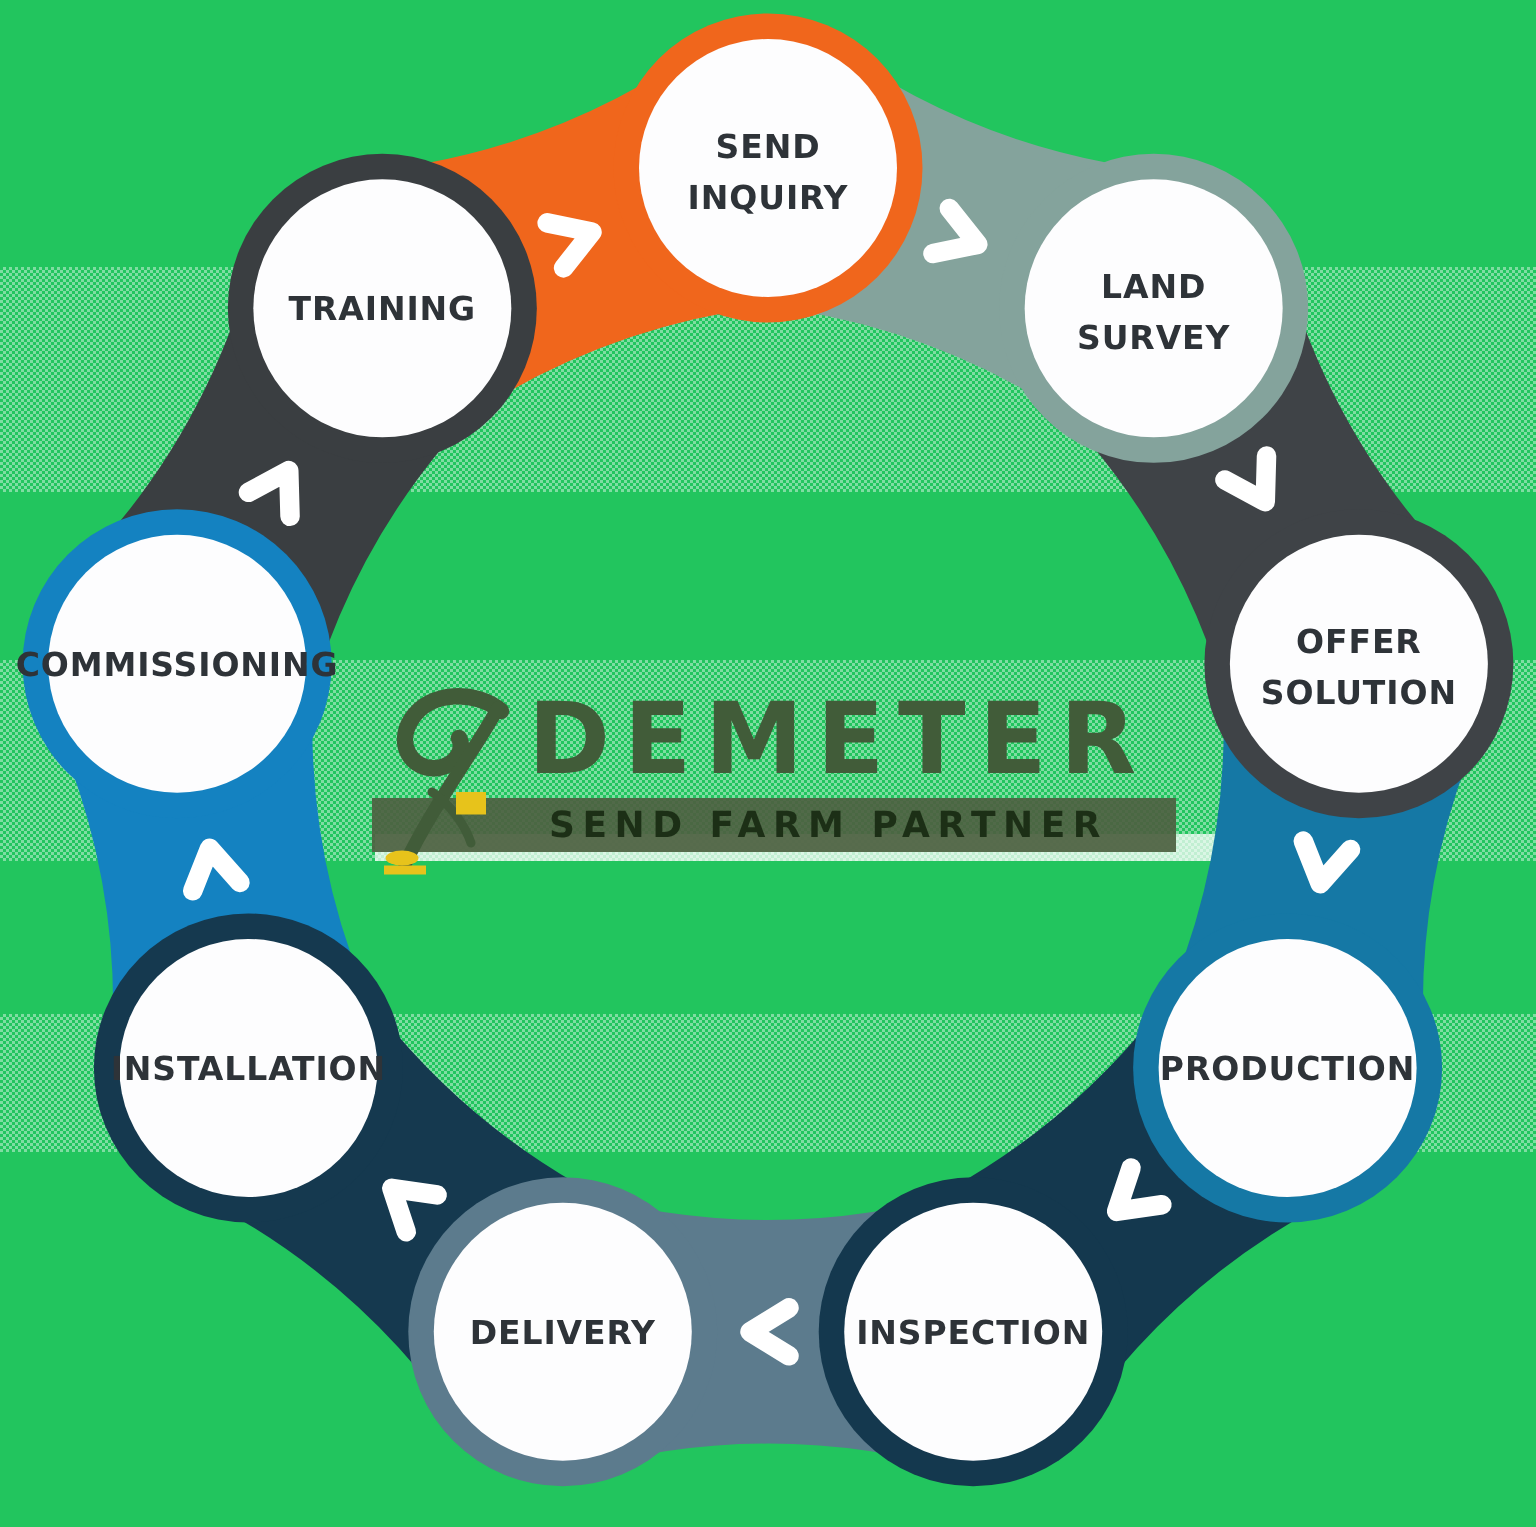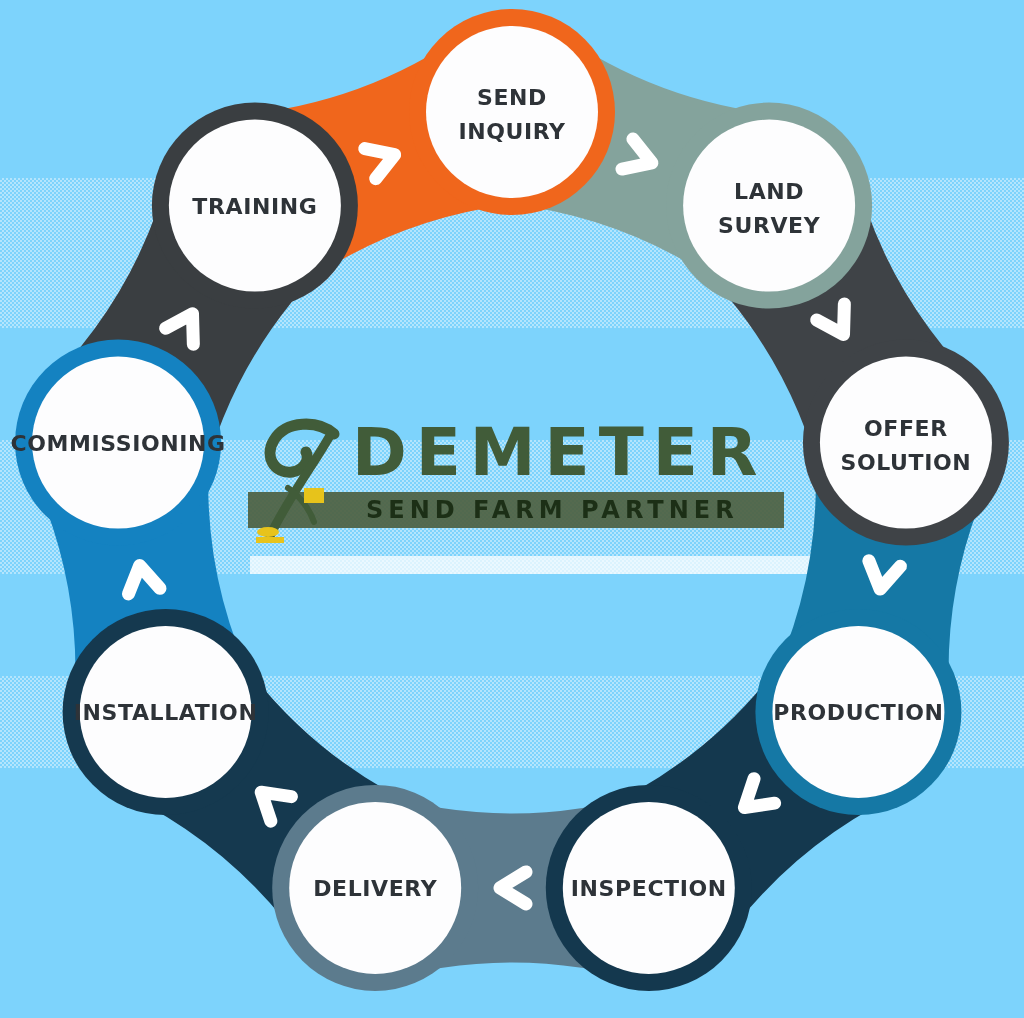--- a/index.html
+++ b/index.html
@@ -1,30 +1,30 @@
 <!DOCTYPE html>
 <html><head>
 <meta charset="utf-8">
 <style>
   html,body{margin:0;padding:0;background:#000;}
-  .stage{position:relative;width:1024px;height:1018px;background:#7dd3fc;overflow:hidden;
+  .stage{position:relative;width:1024px;height:1018px;background:#22c55e;overflow:hidden;
          font-family:"DejaVu Sans","Liberation Sans",sans-serif;}
   
   .noise-band{position:absolute;left:0;width:1024px;
     background-image:repeating-conic-gradient(rgba(255,255,255,.42) 0% 25%, rgba(0,0,0,0) 0% 50%);
     background-size:4px 4px;}
   .band1{top:178px;height:150px;}
   .band2{top:440px;height:134px;}
   .band3{top:676px;height:92px;}
   .white-strip{position:absolute;left:250px;top:556px;width:580px;height:18px;
     background:rgba(255,255,255,.72);}
   svg.diagram{position:absolute;left:0;top:0;}
   svg text{font-family:"DejaVu Sans","Liberation Sans",sans-serif;font-weight:700;}
   
-  .logo{position:absolute;left:248px;top:416px;width:536px;z-index:5;}
+  .logo{position:absolute;left:248px;top:456px;width:536px;z-index:5;}
   .scythe{position:absolute;left:0;top:2px;width:102px;height:128px;}
   .wordmark{margin-left:104px;margin-top:4px;font-size:66px;font-weight:800;line-height:1;
     letter-spacing:9px;color:#415C39;white-space:nowrap;}
   .tagline-band{margin-top:6px;height:36px;background:rgba(78,97,66,.93);
     display:flex;align-items:center;padding-left:118px;box-sizing:border-box;}
   .tagline-band span{font-size:24px;font-weight:700;letter-spacing:5px;color:#1C2F16;white-space:nowrap;}
 </style>
 </head>
 <body>
 

